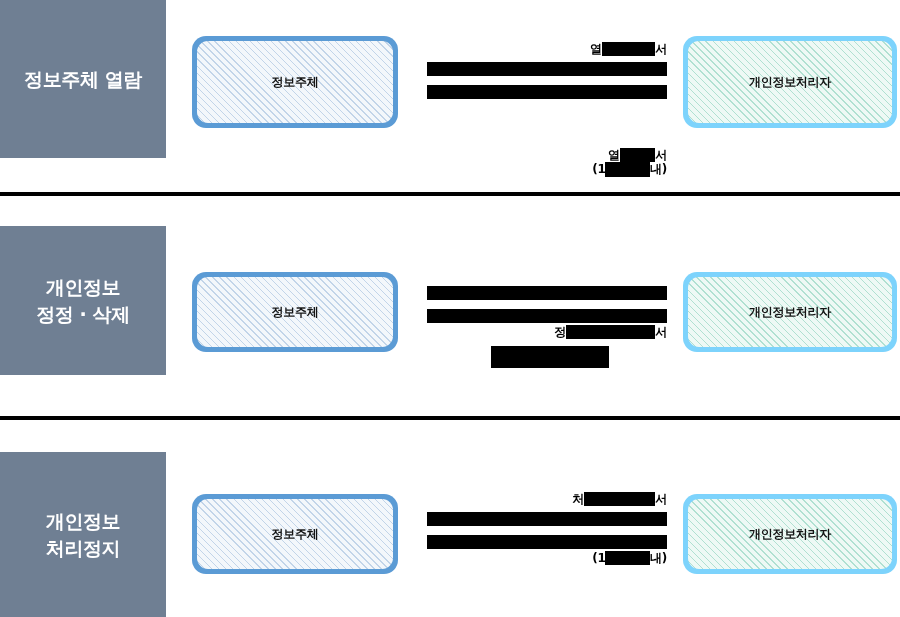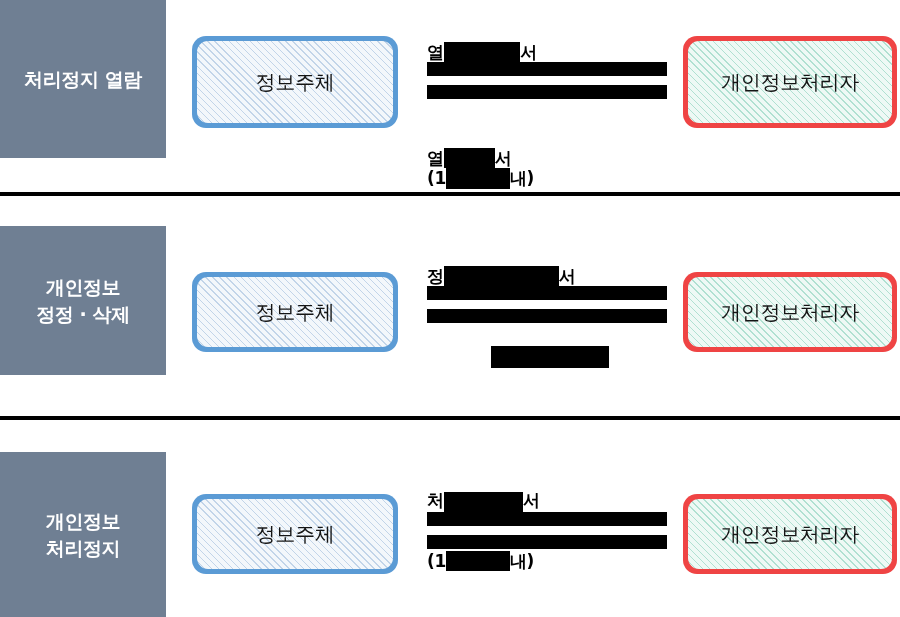--- a/index.html
+++ b/index.html
@@ -62,42 +62,42 @@
     position: absolute;
     left: 5px;
     right: 5px;
     top: 5px;
     bottom: 5px;
     border-radius: 11px;
   }
   .actor .txt {
     position: relative;
     z-index: 3;
-    font-size: 20px;
+    font-size: 12px;
     color: #141414;
     letter-spacing: -0.3px;
-    font-weight: normal;
+    font-weight: bold;
   }
 
   .actor.subject {
     background: #5b9bd5;
   }
   .actor.subject .inner {
     background-color: #f3f7fb;
     background-image: repeating-linear-gradient(
       45deg,
       rgba(120, 160, 205, 0.40) 0px,
       rgba(120, 160, 205, 0.40) 1px,
       rgba(255, 255, 255, 0) 1px,
       rgba(255, 255, 255, 0) 5px
     );
   }
 
   .actor.controller {
-    background: #ef4444;
+    background: #7dd3fc;
   }
   .actor.controller .inner {
     background-color: #eef9f5;
     background-image: repeating-linear-gradient(
       45deg,
       rgba(90, 190, 160, 0.42) 0px,
       rgba(90, 190, 160, 0.42) 1px,
       rgba(255, 255, 255, 0) 1px,
       rgba(255, 255, 255, 0) 5px
     );
@@ -105,22 +105,22 @@
 
   
   .arrow-bar {
     position: absolute;
     background: #000000;
   }
 
   
   .flow-label {
     position: absolute;
-    text-align: left;
-    font-size: 17px;
+    text-align: right;
+    font-size: 12px;
     font-weight: bold;
     color: #000000;
     letter-spacing: -0.3px;
     line-height: 1.2;
     white-space: nowrap;
   }
   .flow-label .line {
     display: block;
     position: relative;
   }
@@ -148,21 +148,21 @@
   }
 </style>
 </head>
 <body>
 
 <div class="diagram">
 
   <div class="band" style="top:0; height:194px;">
 
     <div class="cat-panel" style="top:0; left:0; width:166px; height:158px;">
-      <span class="cat-label">처리정지 열람</span>
+      <span class="cat-label">정보주체 열람</span>
     </div>
 
     <div class="actor subject" style="top:36px; left:192px; width:206px; height:92px;">
       <span class="inner"></span>
       <span class="txt">정보주체</span>
     </div>
 
     <div class="flow-label" style="top:42px; left:427px; width:240px;">
       <span class="line"><span>열</span><span class="redact">██████</span><span>서</span></span>
     </div>
@@ -188,27 +188,27 @@
     <div class="cat-panel" style="top:0; left:0; width:166px; height:149px;">
       <span class="cat-label">개인정보
 정정 · 삭제</span>
     </div>
 
     <div class="actor subject" style="top:46px; left:192px; width:206px; height:80px;">
       <span class="inner"></span>
       <span class="txt">정보주체</span>
     </div>
 
-    <div class="flow-label" style="top:40px; left:427px; width:240px;">
-      <span class="line"><span>정</span><span class="redact">█████████</span><span>서</span></span>
-    </div>
 
     <div class="arrow-bar" style="top:60px; left:427px; width:240px; height:14px;"></div>
     <div class="arrow-bar" style="top:83px; left:427px; width:240px; height:14px;"></div>
 
+    <div class="flow-label" style="top:99px; left:427px; width:240px;">
+      <span class="line"><span>정</span><span class="redact">██████████</span><span>서</span></span>
+    </div>
 
     <div class="redact-block" style="top:120px; left:491px; width:118px; height:22px;"></div>
 
     <div class="actor controller" style="top:46px; left:683px; width:214px; height:80px;">
       <span class="inner"></span>
       <span class="txt">개인정보처리자</span>
     </div>
   </div>
 
   <div class="divider" style="top:416px;"></div>
@@ -218,21 +218,21 @@
     <div class="cat-panel" style="top:0; left:0; width:166px; height:165px;">
       <span class="cat-label">개인정보
 처리정지</span>
     </div>
 
     <div class="actor subject" style="top:42px; left:192px; width:206px; height:80px;">
       <span class="inner"></span>
       <span class="txt">정보주체</span>
     </div>
 
-    <div class="flow-label" style="top:40px; left:427px; width:240px;font-family:Liberation Mono, monospace;">
+    <div class="flow-label" style="top:40px; left:427px; width:240px;">
       <span class="line"><span>처</span><span class="redact">████████</span><span>서</span></span>
     </div>
 
     <div class="arrow-bar" style="top:60px; left:427px; width:240px; height:14px;"></div>
     <div class="arrow-bar" style="top:83px; left:427px; width:240px; height:14px;"></div>
 
     <div class="flow-label" style="top:99px; left:427px; width:240px;">
       <span class="line"><span>(1</span><span class="redact">█████</span><span>내)</span></span>
     </div>
 

